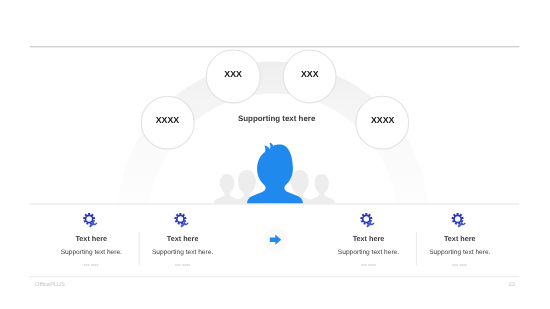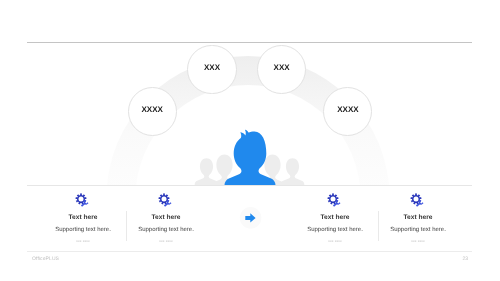--- a/index.html
+++ b/index.html
@@ -80,20 +80,21 @@
   <div class="rule" id="rule-top"></div>
   <div class="rule" id="rule-mid"></div>
   <div class="rule" id="rule-bot"></div>
 
   <div id="circles">
       <div class="circ" style="left: 187.4px; top: 44.9px; width: 49.2px; height: 49.2px;">XXX</div>
       <div class="circ" style="left: 257px; top: 44.9px; width: 49.2px; height: 49.2px;">XXX</div>
       <div class="circ" style="left: 127.6px; top: 86.8px; width: 49.2px; height: 49.2px;">XXXX</div>
       <div class="circ" style="left: 323.3px; top: 86.8px; width: 49.2px; height: 49.2px;">XXXX</div>
     </div>
+  <div id="ctr-text">Supporting text here</div>
 
   <div id="cols">
       <div class="col" style="left: 13px;">
         <div class="t">Text here</div>
         <div class="s">Supporting text here.</div>
         <div class="tiny">xxx xxxx</div>
       </div>
       <div class="col" style="left: 96px;">
         <div class="t">Text here</div>
         <div class="s">Supporting text here.</div>

